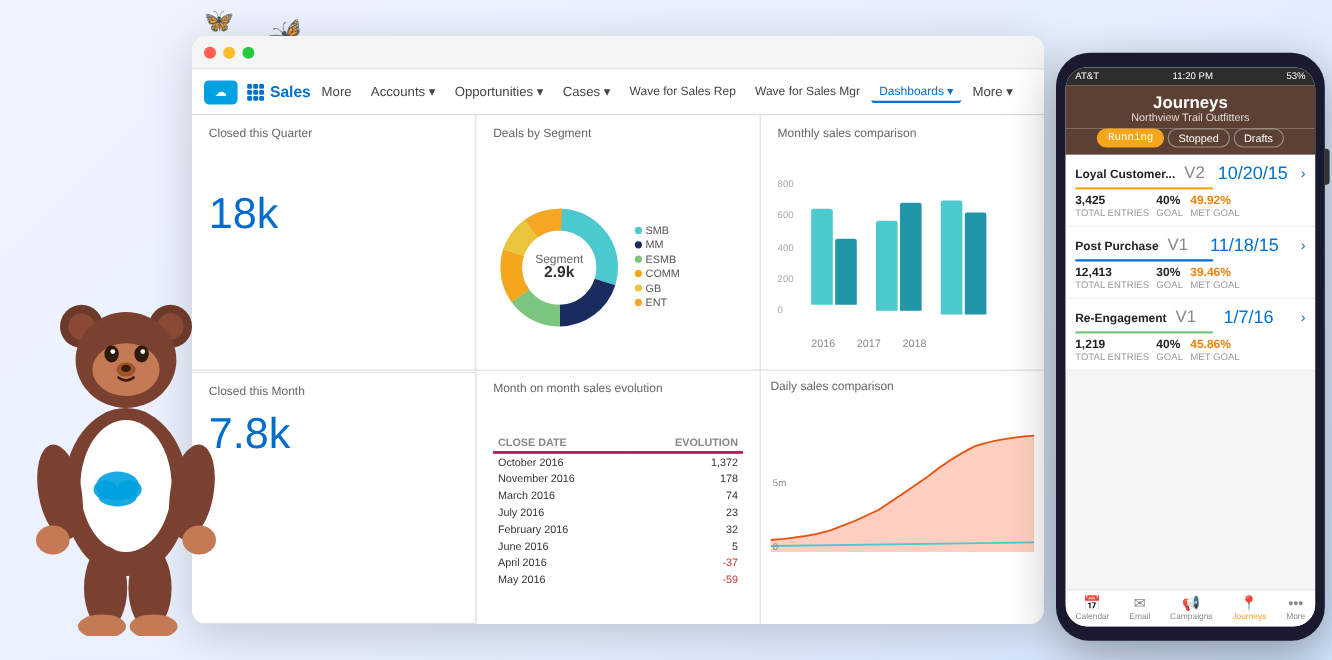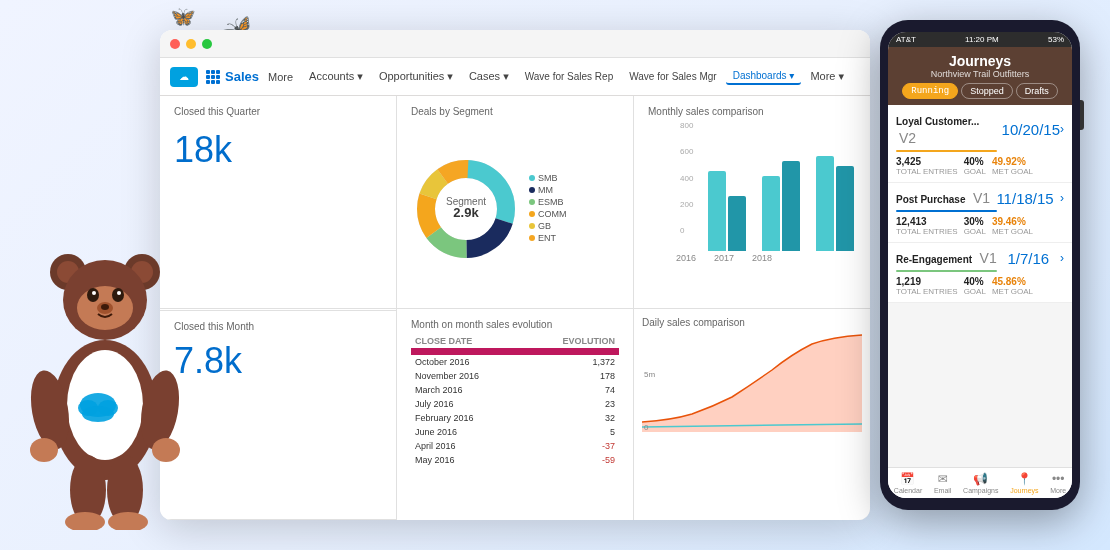--- a/index.html
+++ b/index.html
@@ -108,20 +108,21 @@
       gap: 1px;
       background: #e0e0e0;
       height: calc(100% - 28px - 38px);
     }
 
     .dash-card {
       background: #fff;
       padding: 10px 14px;
       display: flex;
       flex-direction: column;
+      gap: 28px;
     }
     .dash-card-title {
       font-size: 10px;
       color: #666;
       margin-bottom: 4px;
     }
     .dash-big-number {
       font-size: 36px;
       font-weight: 300;
       color: #006dcc;
@@ -144,42 +145,43 @@
     .bar-chart-container { flex: 1; display: flex; flex-direction: column; }
     .bar-group { display: flex; gap: 2px; align-items: flex-end; }
     .bar { width: 18px; border-radius: 2px 2px 0 0; }
     .bar-teal { background: #4bc9cf; }
     .bar-blue { background: #2196a8; }
     .bar-labels { display: flex; gap: 18px; font-size: 9px; color: #888; margin-top: 2px; }
 
     
     .table-card { overflow: hidden; }
     .dash-table { width: 100%; border-collapse: collapse; font-size: 9px; }
-    .dash-table th { color: #888; font-weight: 600; text-align: left; padding: 2px 4px; border-bottom: 7px solid #be185d; }
+    .dash-table th { color: #888; font-weight: 600; text-align: left; padding: 2px 4px; border-bottom: 2px solid #be185d; }
     .dash-table td { padding: 2px 4px; color: #333; }
     .dash-table td.num { color: #c23934; text-align: right; }
     .dash-table td.pos { color: #333; text-align: right; }
 
     
     .phone-wrapper {
       position: absolute;
       right: 30px;
       top: 20px;
       width: 200px;
       height: 490px;
       z-index: 8;
     }
     .phone-outer {
-      width: 200px;
+      width: 224px;
       height: 490px;
       background: #1a1a2e;
       border-radius: 28px;
       box-shadow: 0 12px 40px rgba(0,0,0,0.35);
       padding: 12px 8px;
       position: relative;
+      margin-top: 24px;
     }
     .phone-screen {
       width: 100%;
       height: 100%;
       background: #fff;
       border-radius: 18px;
       overflow: hidden;
       display: flex;
       flex-direction: column;
     }
@@ -384,21 +386,21 @@
               <div class="legend-dot" style="background:#f5a623"></div>
               <span>ENT</span>
             </div>
         </div>
       </div>
     </div>
 
     <div class="dash-card">
       <div class="dash-card-title">Monthly sales comparison</div>
       <div class="bar-chart-container" style="position:relative;">
-        <div style="display:flex;align-items:flex-end;height:130px;gap:16px;padding-left:28px;position:relative;margin-left:32px;">
+        <div style="display:flex;align-items:center;height:130px;gap:16px;padding-left:28px;position:relative;">
           <div style="position:absolute;left:0;top:0;bottom:16px;display:flex;flex-direction:column;justify-content:space-between;font-size:8px;color:#aaa;">
             <span>800</span>
               <span>600</span>
               <span>400</span>
               <span>200</span>
               <span>0</span>
           </div>
 
           <div class="bar-group">
             <div class="bar bar-teal" style="height:80px;"></div>

